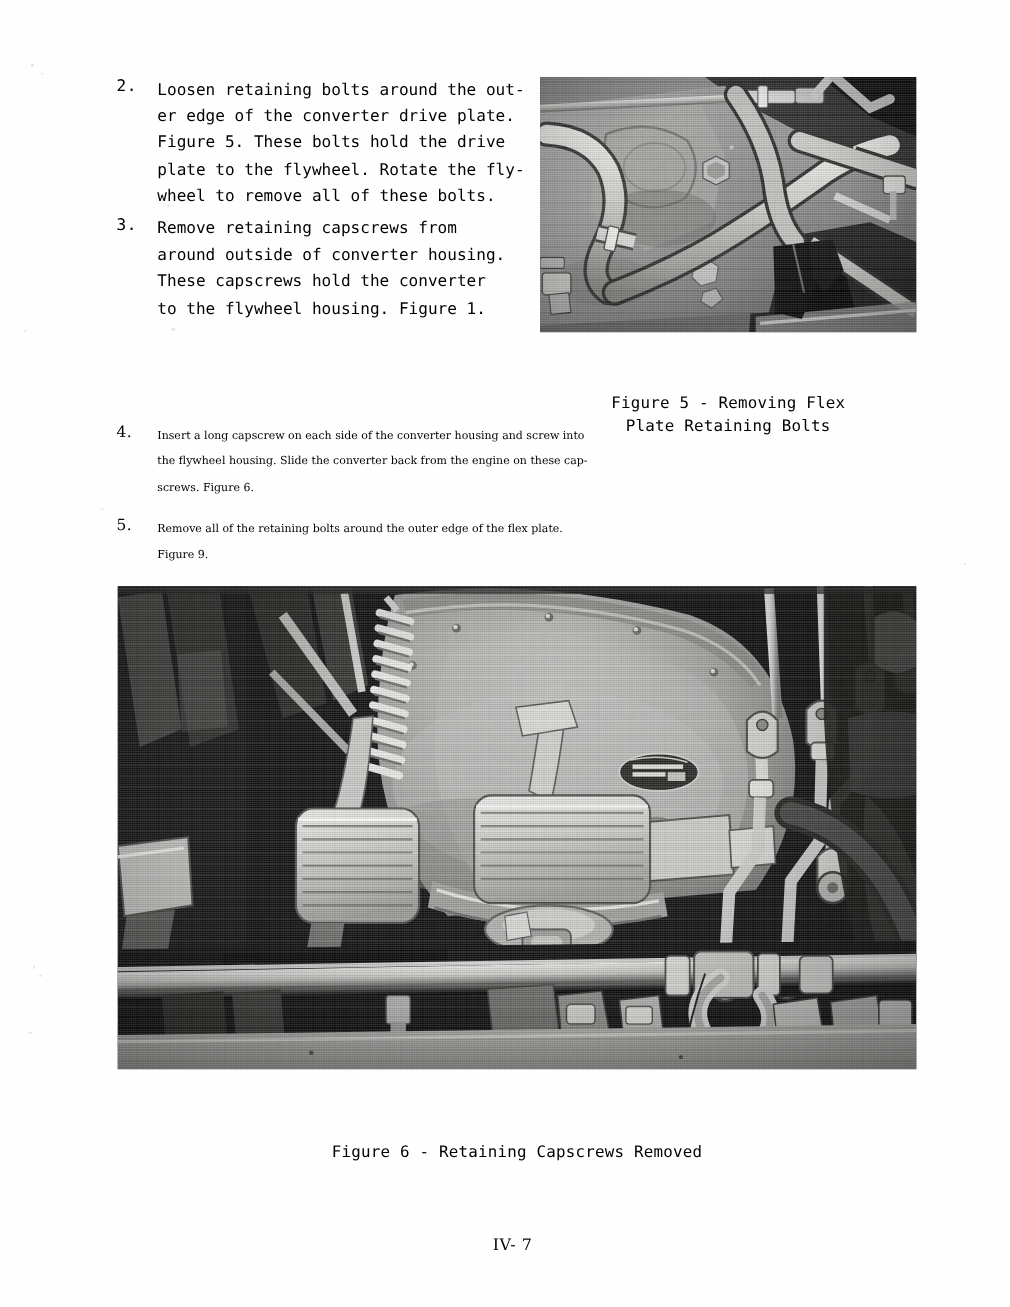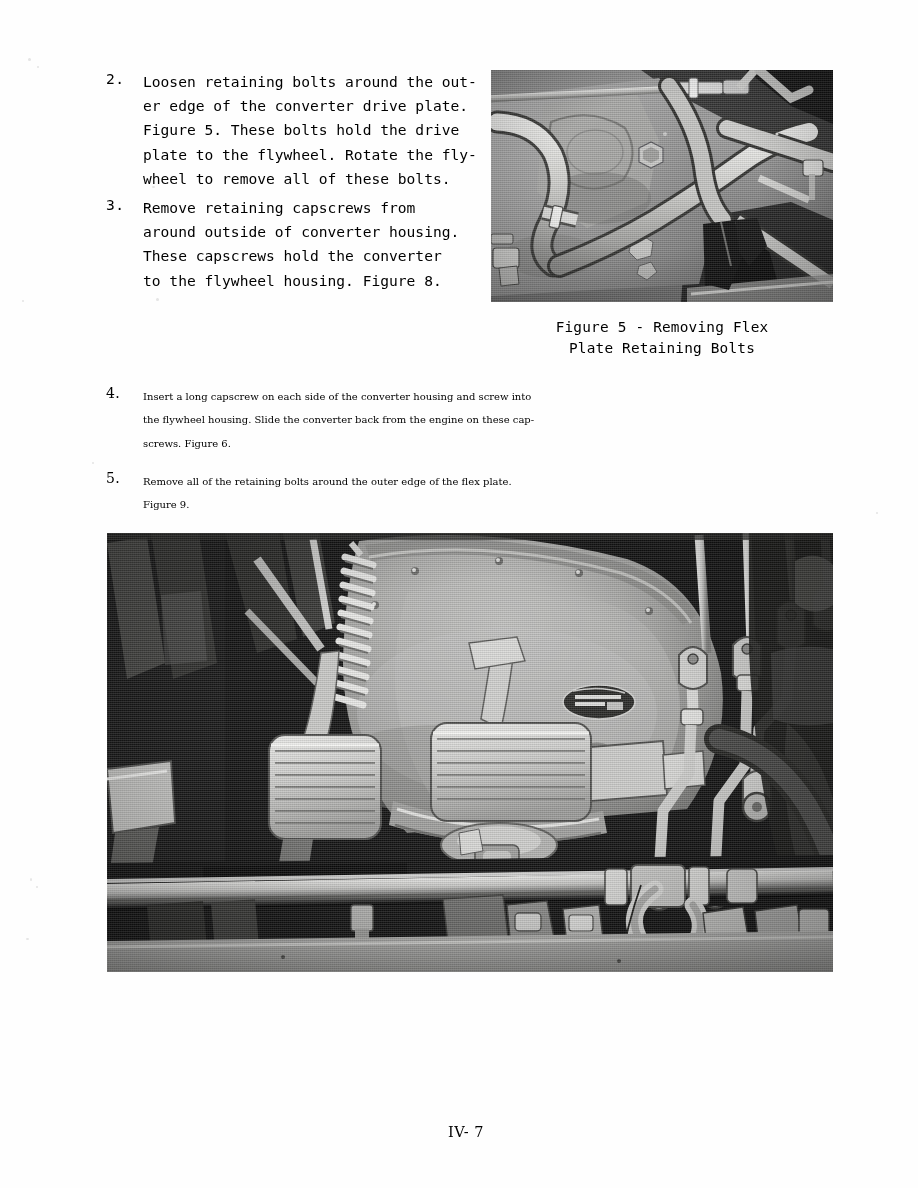--- a/index.html
+++ b/index.html
@@ -66,20 +66,21 @@
 
   
   .caption {
     position: absolute;
     text-align: center;
     font-family: "DejaVu Sans Mono", monospace;
     font-size: 14.4px;
     line-height: 21px;
     white-space: pre-line;
     letter-spacing: .2px;
+    margin-top: 40px;
   }
 
   
   .folio {
     position: absolute;
     left: 14px;
     right: 0;
     text-align: center;
     font-family: "DejaVu Serif", serif;
     font-size: 14.5px;
@@ -133,21 +134,21 @@
 Figure 5. These bolts hold the drive
 plate to the flywheel. Rotate the fly-
 wheel to remove all of these bolts.</div>
   </div>
 
   <div class="step col-narrow" style="left:106px; top:196px;">
     <div class="step-num">3.</div>
     <div class="step-body just">Remove retaining capscrews from
 around outside of converter housing.
 These capscrews hold the converter
-to the flywheel housing. Figure 8.</div>
+to the flywheel housing. Figure 1.</div>
   </div>
 
   <div class="photo" style="left:491px; top:70px; width:342px; height:232px;">
     <svg viewBox="0 0 342 232" preserveAspectRatio="none">
       <defs>
         <linearGradient id="f5bg" x1="0" y1="0" x2="0.3" y2="1">
           <stop offset="0" stop-color="#8d8d8d"></stop>
           <stop offset="0.45" stop-color="#9b9b9b"></stop>
           <stop offset="1" stop-color="#6e6e6e"></stop>
         </linearGradient>
@@ -493,16 +494,17 @@
       <path d="M0 414 L726 404" stroke="#d7d7d5" stroke-width="3" fill="none" opacity="0.8"></path>
       <circle cx="176" cy="424" r="2" fill="#4a4a48"></circle>
       <circle cx="512" cy="428" r="2" fill="#4a4a48"></circle>
 
       <rect x="0" y="0" width="726" height="7" fill="#2a2a28" opacity="0.75"></rect>
     </svg>
     <div class="grain"></div>
     <div class="vign"></div>
   </div>
 
+  <div class="caption" style="left:107px; top:998px; width:726px;">Figure 6 - Retaining Capscrews Removed</div>
 
   <div class="folio" style="top:1124px;">IV- 7</div>
 
 </div>
 
 </body></html>

